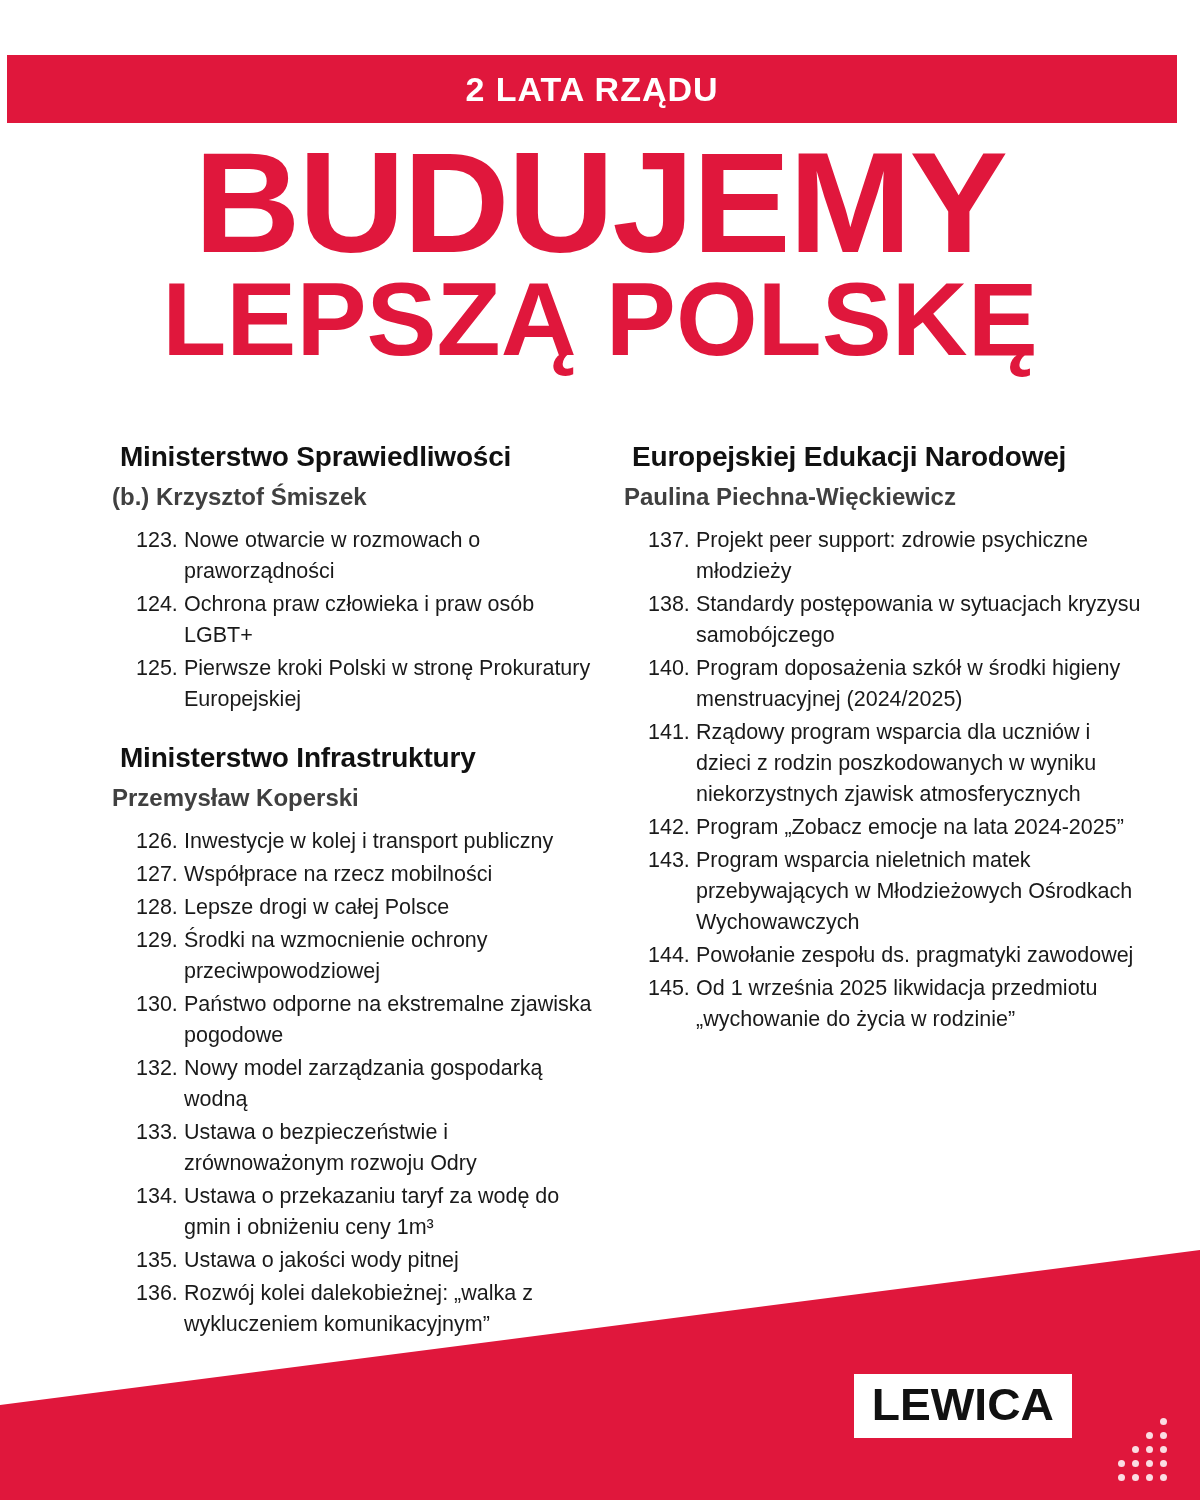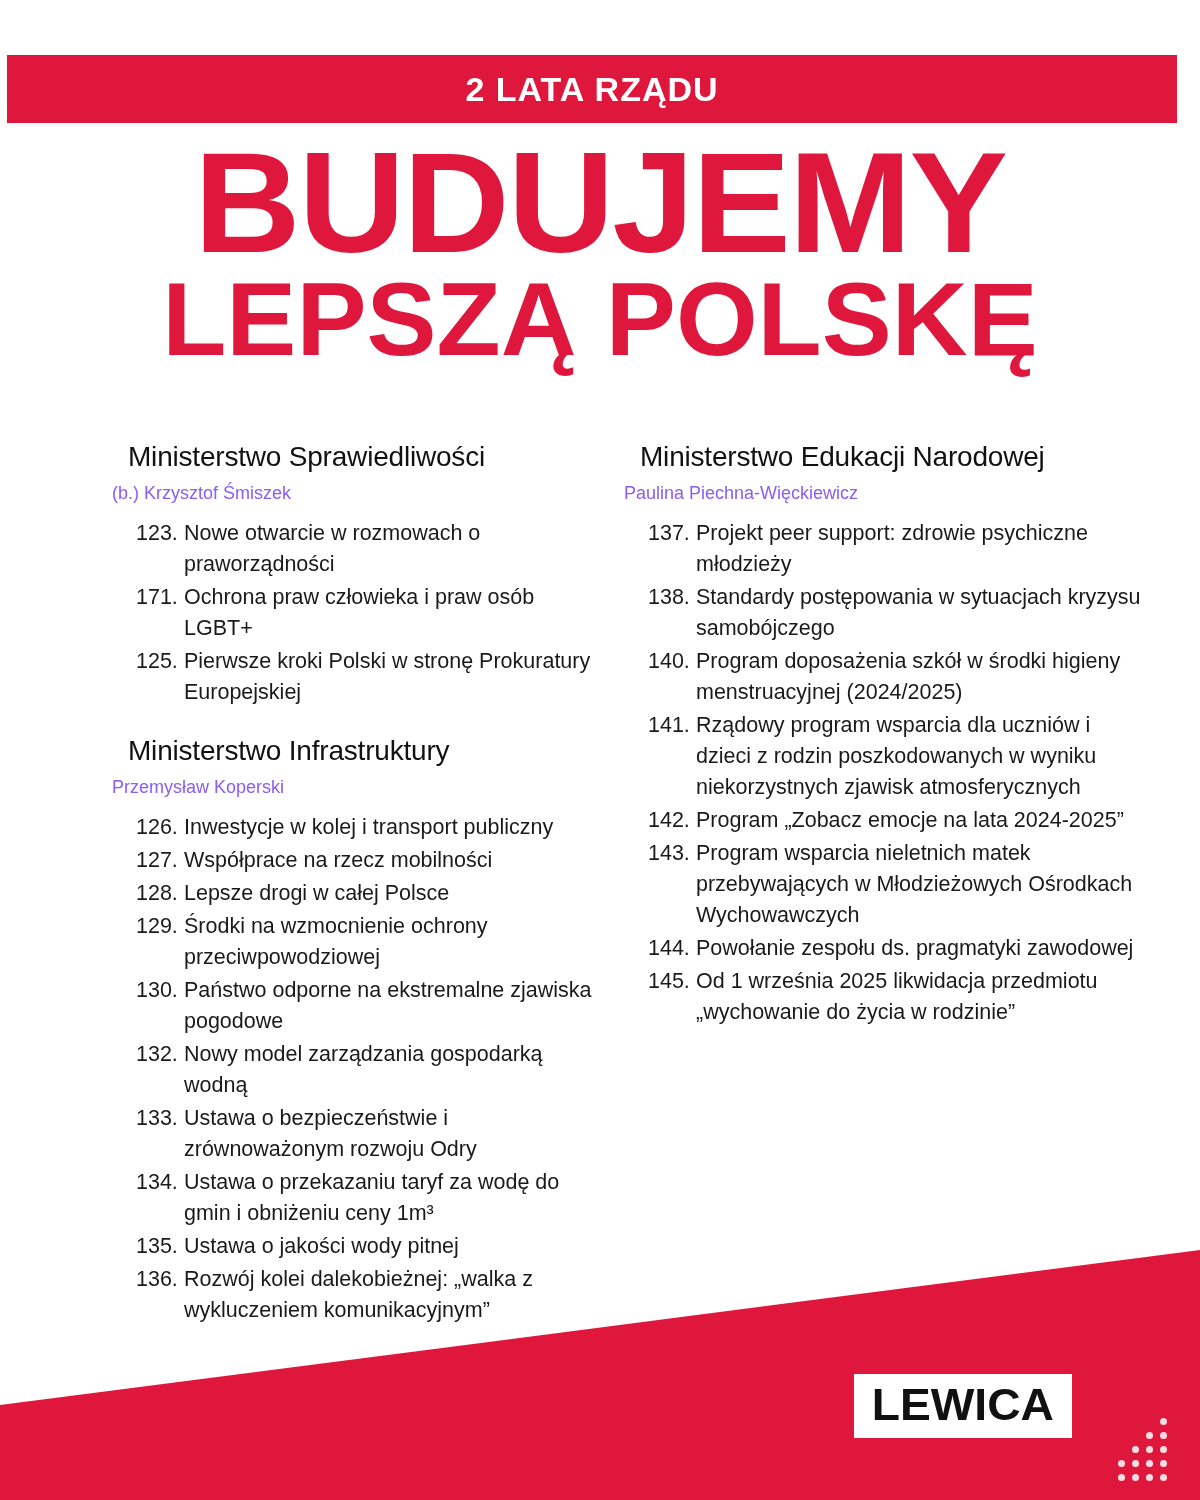--- a/index.html
+++ b/index.html
@@ -75,30 +75,30 @@
   }
   .col {
     box-sizing: border-box;
   }
   .col-left { width: 512px; padding-right: 20px; }
   .col-right { width: 520px; }
 
   .ministry-title {
     color: #111111;
     font-size: 28px;
-    font-weight: normal;
+    font-weight: bold;
     line-height: 33px;
-    margin: 0 0 10px 16px;
+    margin: 0 0 10px 8px;
     letter-spacing: -0.2px;
   }
   .section + .section { margin-top: 26px; }
   .person {
-    color: #8b5cf6;
-    font-size: 18px;
-    font-weight: normal;
+    color: #404040;
+    font-size: 24px;
+    font-weight: bold;
     margin: 0 0 14px 0;
   }
   ul.items {
     list-style: none;
     margin: 0;
     padding: 0;
   }
   ul.items li {
     display: flex;
     font-size: 21.5px;
@@ -175,21 +175,21 @@
 
     <div class="section">
       <h2 class="ministry-title">Ministerstwo Sprawiedliwości</h2>
       <div class="person">(b.) Krzysztof Śmiszek</div>
       <ul class="items">
         <li>
           <span class="num">123.</span>
           <span class="txt">Nowe otwarcie w rozmowach o praworządności</span>
         </li>
         <li>
-          <span class="num">171.</span>
+          <span class="num">124.</span>
           <span class="txt">Ochrona praw człowieka i praw osób LGBT+</span>
         </li>
         <li>
           <span class="num">125.</span>
           <span class="txt">Pierwsze kroki Polski w stronę Prokuratury Europejskiej</span>
         </li>
       </ul>
     </div>
 
     <div class="section">
@@ -236,21 +236,21 @@
           <span class="num">136.</span>
           <span class="txt">Rozwój kolei dalekobieżnej: „walka z wykluczeniem komunikacyjnym”</span>
         </li>
       </ul>
     </div>
 
   </div>
 
   <div class="col col-right">
     <div class="section">
-      <h2 class="ministry-title">Ministerstwo Edukacji Narodowej</h2>
+      <h2 class="ministry-title">Europejskiej Edukacji Narodowej</h2>
       <div class="person">Paulina Piechna-Więckiewicz</div>
       <ul class="items">
         <li>
           <span class="num">137.</span>
           <span class="txt">Projekt peer support: zdrowie psychiczne młodzieży</span>
         </li>
         <li>
           <span class="num">138.</span>
           <span class="txt">Standardy postępowania w sytuacjach kryzysu samobójczego</span>
         </li>

